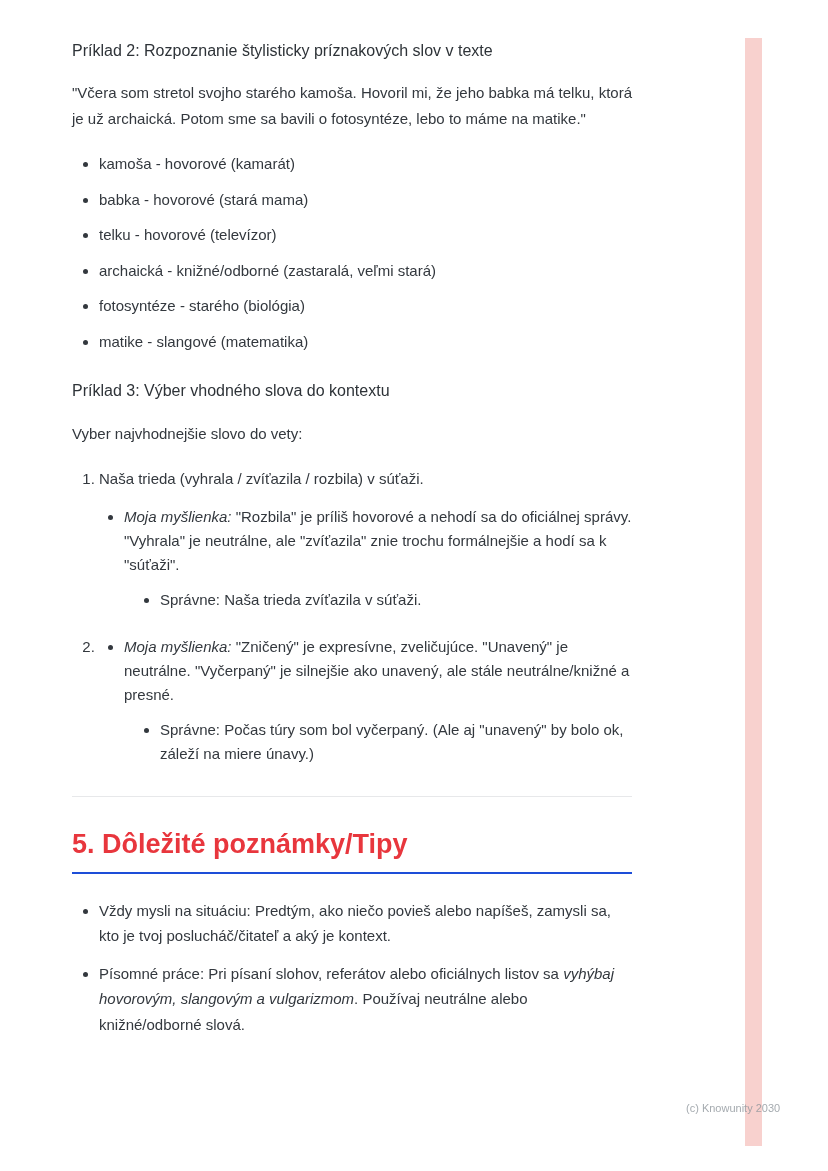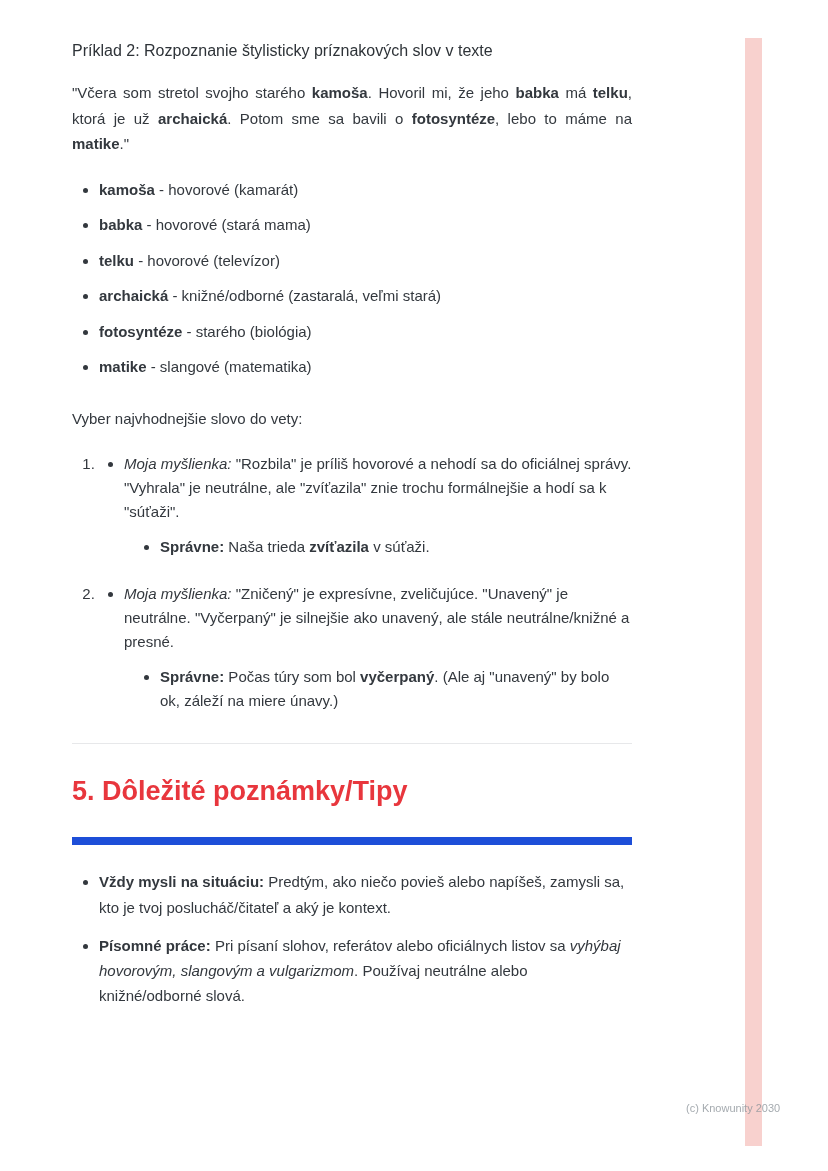--- a/index.html
+++ b/index.html
@@ -58,33 +58,33 @@
     border: none;
     border-top: 1px solid #e7e8ea;
     margin: 30px 0 0;
   }
   h2.red {
     color: #e8363d;
     font-size: 27px;
     font-weight: 700;
     line-height: 1.3;
     margin: 30px 0 0;
-    padding-bottom: 28px;
-    border-bottom: 8px solid #1d4ed8;
+    padding-bottom: 10px;
+    border-bottom: 2px solid #1d4ed8;
   }
   ul.tips {
     margin: 24px 0 0;
     padding-left: 27px;
     list-style: disc;
   }
   ul.tips li {
     margin-bottom: 13px;
     line-height: 1.68;
   }
-  .b { font-weight: 700; }
+  .b { font-weight: 400; }
   .i { font-style: italic; }
   .pinkbar {
     position: absolute;
     left: 745px;
     top: 38px;
     width: 17px;
     height: 1108px;
     background: #f8d1ce;
   }
   .watermark {
@@ -112,25 +112,27 @@
 
   <ul class="plain">
     <li><span class="b">kamoša</span><span> - hovorové (kamarát)</span></li>
     <li><span class="b">babka</span><span> - hovorové (stará mama)</span></li>
     <li><span class="b">telku</span><span> - hovorové (televízor)</span></li>
     <li><span class="b">archaická</span><span> - knižné/odborné (zastaralá, veľmi stará)</span></li>
     <li><span class="b">fotosyntéze</span><span> - starého (biológia)</span></li>
     <li><span class="b">matike</span><span> - slangové (matematika)</span></li>
   </ul>
 
+  <h3 class="sub">Príklad 3: Výber vhodného slova do kontextu</h3>
 
   <p>Vyber najvhodnejšie slovo do vety:</p>
 
   <ol class="ex">
     <li>
+      <span><span>Naša trieda (vyhrala / zvíťazila / rozbila) v súťaži.</span></span>
       <ul class="subnotes">
         <li><span class="i">Moja myšlienka:</span><span> "Rozbila" je príliš hovorové a nehodí sa do oficiálnej správy. "Vyhrala" je neutrálne, ale "zvíťazila" znie trochu formálnejšie a hodí sa k "súťaži".</span></li>
         <li><span class="b">Správne:</span><span> Naša trieda </span><span class="b">zvíťazila</span><span> v súťaži.</span></li>
       </ul>
     </li>
     <li>
       <ul class="subnotes">
         <li><span class="i">Moja myšlienka:</span><span> "Zničený" je expresívne, zveličujúce. "Unavený" je neutrálne. "Vyčerpaný" je silnejšie ako unavený, ale stále neutrálne/knižné a presné.</span></li>
         <li><span class="b">Správne:</span><span> Počas túry som bol </span><span class="b">vyčerpaný</span><span>. (Ale aj "unavený" by bolo ok, záleží na miere únavy.)</span></li>
       </ul>

